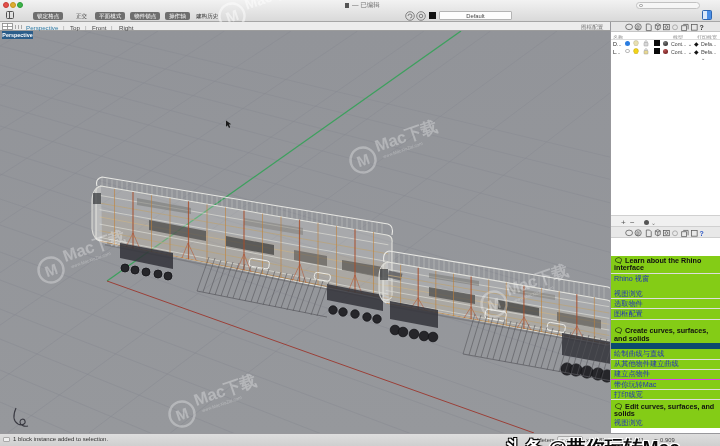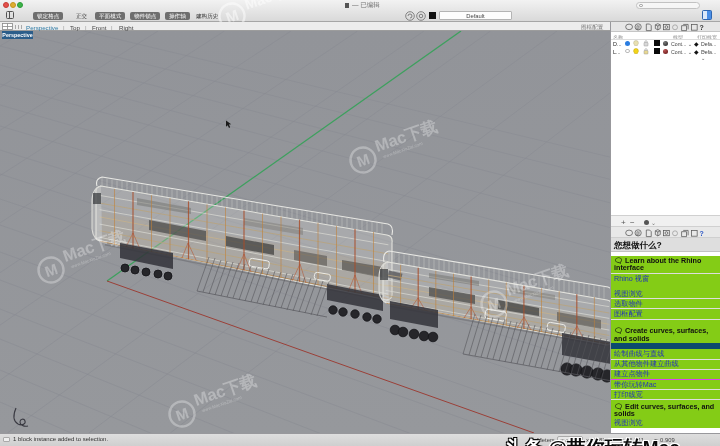--- a/index.html
+++ b/index.html
@@ -474,21 +474,20 @@
               <circle cx="50.5" cy="4.7" r="1.7"></circle>
 <circle cx="61" cy="5" r="3" stroke="#999"></circle>
 <path d="M69,3 h6 v6 h-6 z M71,1.5 h6 v6"></path>
 <rect x="81" y="1.5" width="7" height="7"></rect>
 </g>
 <text x="91" y="8.2" font-size="8.5" font-weight="bold" fill="#2a56c6" font-family="Liberation Sans">?</text>
           </g>
 </svg>
       </div>
 
-  <div class="abs" style="left:0;top:216px;width:110px;height:14px;background:#dedede;border-bottom:1px solid #c2c2c2;font-size:8.5px;font-weight:bold;color:#111;line-height:14px;padding-left:3px">您想做什么?</div>
 
   <div class="abs" style="left:0;top:234px;width:112px;background:#84cc16;font-size:7.2px;line-height:7.6px">
     <div style="padding:0.8px 2px 0.8px 3px;font-weight:bold;color:#111;border-bottom:1px solid #ddd">🗨 Learn about the Rhino interface</div>
     <div style="padding:0.8px 3px;color:#2233bb;border-bottom:6px solid #84cc16">Rhino 视窗</div>
     <div style="padding:0.8px 3px;color:#2233bb;border-bottom:1px solid #ddd">视图浏览</div>
     <div style="padding:0.8px 3px;color:#2233bb;border-bottom:1px solid #ddd">选取物件</div>
     <div style="padding:0.8px 3px;color:#2233bb;border-bottom:1px solid #ddd">图框配置</div>
     <div style="margin-top:7px;padding:0.8px 2px 0.8px 3px;font-weight:bold;color:#111;border-bottom:6px solid #0c4a6e">🗨 Create curves, surfaces, and solids</div>
     <div style="padding:0.8px 3px;color:#2233bb;border-bottom:1px solid #ddd">绘制曲线与直线</div>
     <div style="padding:0.8px 3px;color:#2233bb;border-bottom:1px solid #ddd">从其他物件建立曲线</div>

